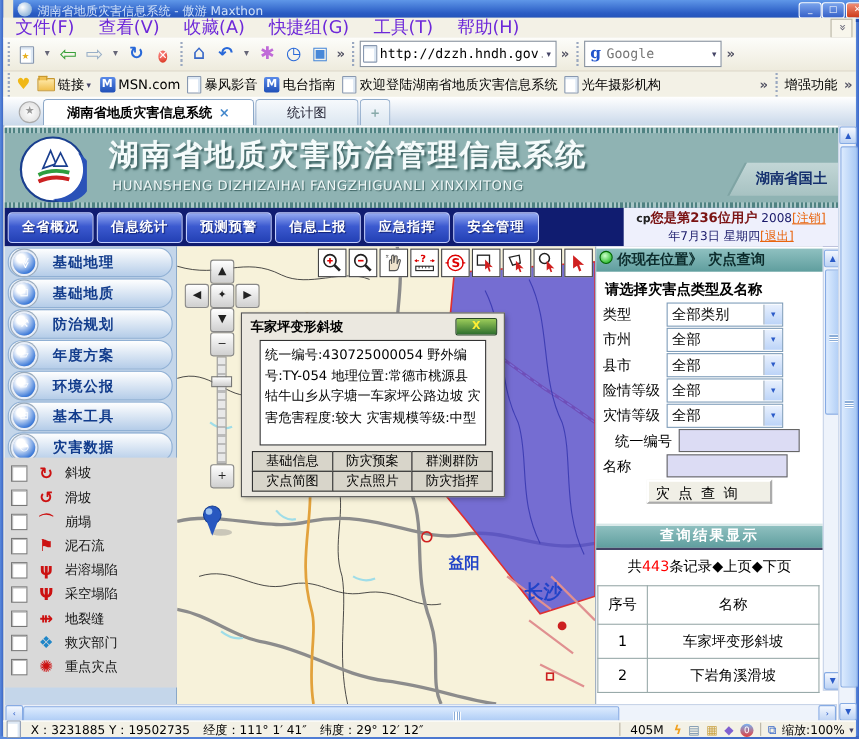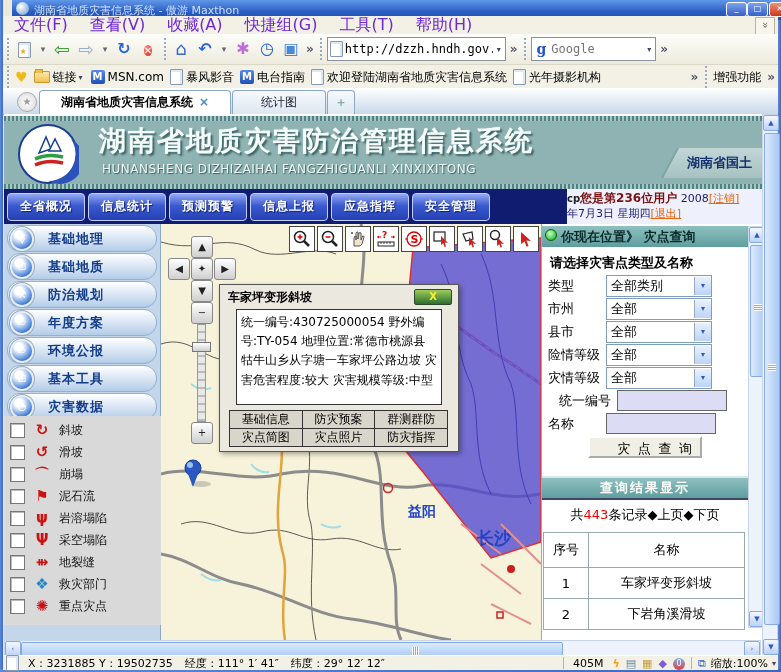--- a/index.html
+++ b/index.html
@@ -83,21 +83,21 @@
       transform:skewX(-28deg);border-left:2px solid #7fa4a4;}
   .agency .at{transform:skewX(28deg);display:block;font-size:13px;font-weight:bold;color:#15306e;
       line-height:30px;padding-left:16px;white-space:nowrap;}
   
   .navbar{position:absolute;left:0;top:75px;width:761px;height:35px;background:#101c70;}
   .navbtns{position:absolute;left:3px;top:4px;display:flex;gap:3px;}
   .navbtn{width:76px;height:26px;border:1px solid #c2ceff;border-radius:4px;color:#fff;font-size:12px;
       font-weight:bold;text-align:center;line-height:25px;letter-spacing:1px;
       background:linear-gradient(#93a9f2,#3c5ad0 45%,#2340b4);text-shadow:1px 1px 1px #102070;}
   .userinfo{position:absolute;right:0;top:0;width:198px;height:35px;background:#eef0fc;
-      font-size:11px;text-align:left;padding:2px 3px 0 0;box-sizing:border-box;line-height:15px;}
+      font-size:11px;text-align:center;padding:2px 3px 0 0;box-sizing:border-box;line-height:15px;}
   .userinfo .cp{font-size:10px;font-weight:bold;color:#222;}
   .visitor{color:#7a1212;font-weight:bold;font-size:12px;}
   .dttext{color:#1a1a6a;}
   .olink{color:#e8650f;text-decoration:underline;}
   
   .sidebar{position:absolute;left:0;top:110px;width:157px;height:416px;background:#c4d6ea;
       border-right:1px solid #8aa8c8;box-sizing:border-box;}
   .sbtn{height:25px;margin:1px 3px;border:1px solid #90b0d4;border-radius:13px;display:flex;align-items:center;
       background:linear-gradient(#ffffff,#b4cce8);}
   .sbtn .circ{width:20px;height:20px;margin-left:4px;border-radius:50%;flex:none;
@@ -145,21 +145,21 @@
       background:radial-gradient(circle at 40% 35%,#cfc,#0a0);border:1px solid #060;}
   .hint{position:absolute;left:8px;top:30px;font-weight:bold;color:#000;}
   .frow{position:absolute;left:6px;height:21px;display:flex;align-items:center;width:195px;}
   .flab{width:58px;flex:none;}
   .fsel{flex:none;width:104px;height:20px;border:1px solid #7f9db9;background:#fff;display:flex;align-items:center;}
   .fsel .sv{flex:1;padding-left:4px;font-size:13px;}
   .fsel .sa{width:16px;height:18px;background:linear-gradient(#e8f0fd,#bcd4f8);border-left:1px solid #9ab;
       color:#2b5bc8;font-size:8px;text-align:center;line-height:18px;}
   .ftxt{width:104px;height:17px;background:#dcdcf4;border:1px solid #666;}
   .qbtn{position:absolute;left:46px;top:212px;width:114px;height:22px;background:#f0efe6;
-      border:2px outset #fff;font-size:13px;text-align:right;line-height:19px;letter-spacing:2px;}
+      border:2px outset #fff;font-size:13px;text-align:left;line-height:19px;letter-spacing:2px;}
   .rhead{position:absolute;left:0;top:252px;width:100%;height:20px;background:linear-gradient(#8fc0c0,#5f9e9e);
       color:#fff;font-weight:bold;text-align:center;line-height:20px;letter-spacing:2px;
       border-top:2px solid #d8e8e8;border-bottom:2px solid #446;box-sizing:content-box;}
   .rcount{position:absolute;left:0;top:282px;width:100%;text-align:center;}
   .redct{color:#f00;}
   .rtable{position:absolute;left:1px;top:308px;width:202px;border-collapse:collapse;}
   .rtable td{border:1px solid #9aa;text-align:center;font-size:13px;height:28px;}
   .rtable td.c1{width:42px;}
   
   .sbv{position:absolute;width:16px;background:#eef3fb;border:1px solid #c8d4e8;box-sizing:border-box;}

